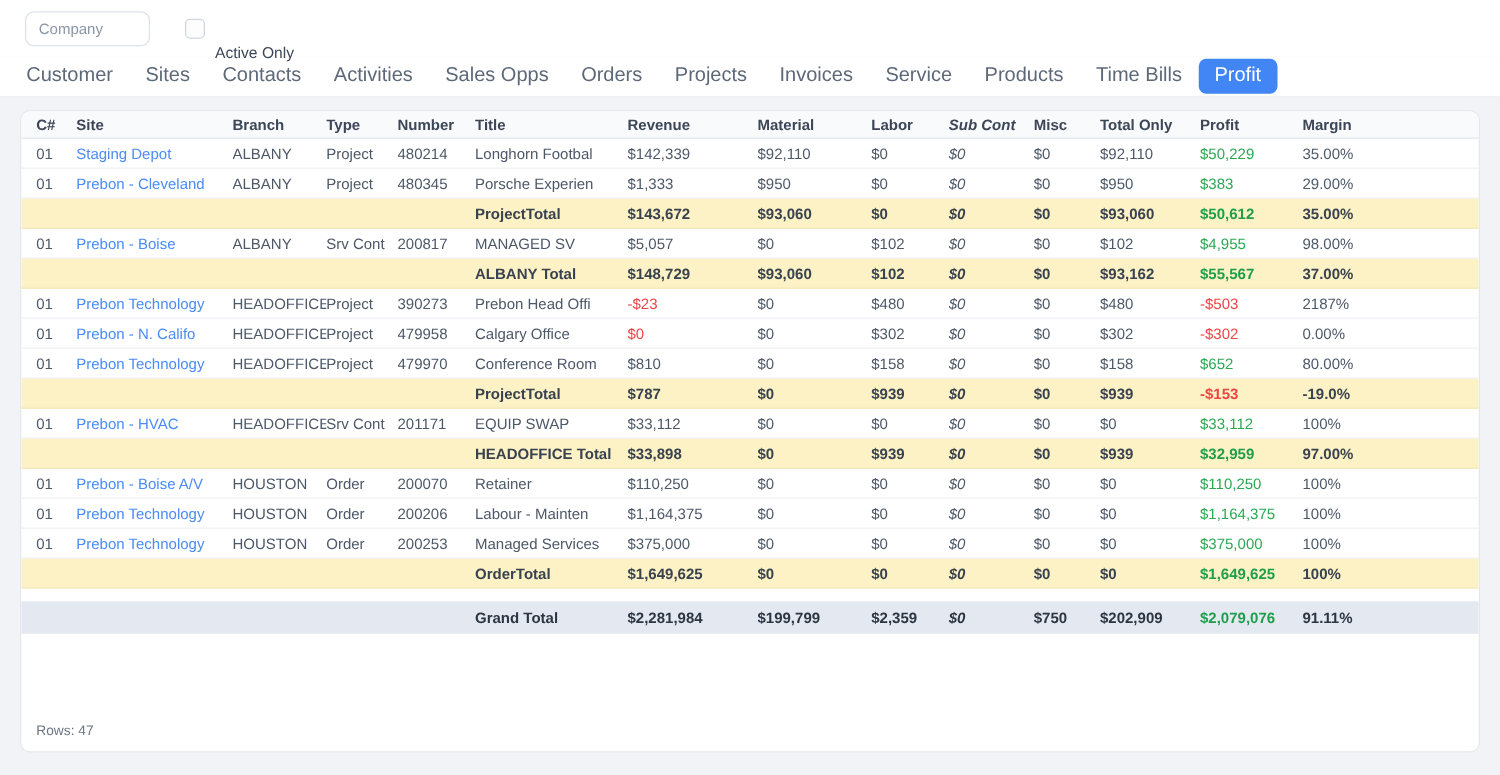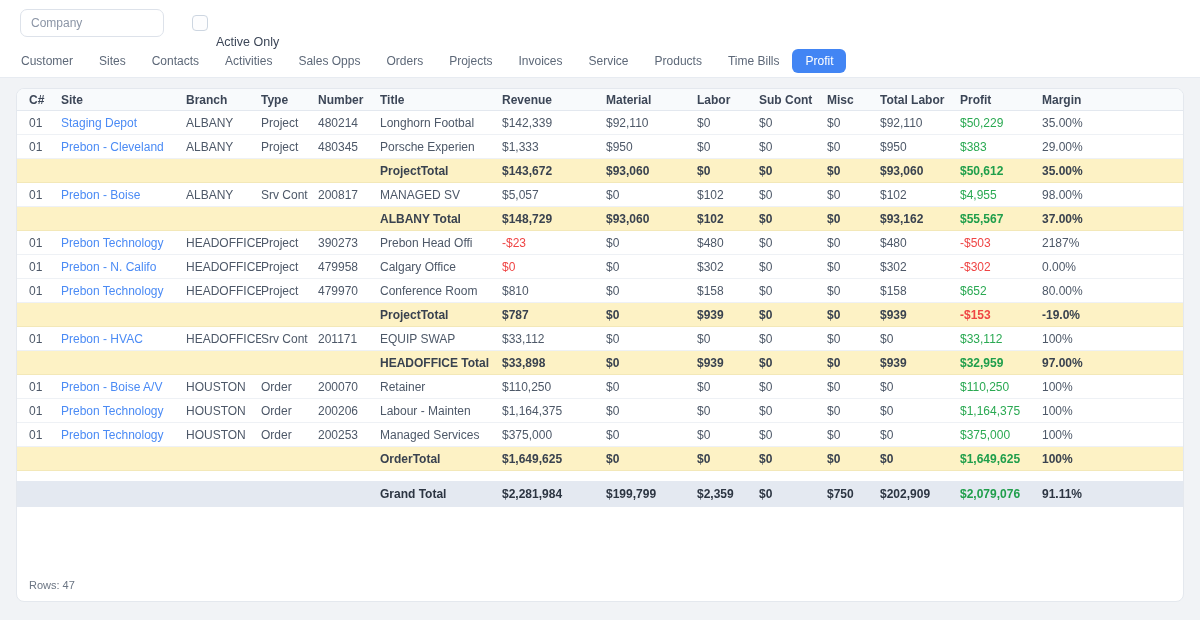--- a/index.html
+++ b/index.html
@@ -12,39 +12,39 @@
   }
 
   
   .top-header {
     height: 45px; background: #ffffff;
     display: flex; align-items: center; gap: 20px;
     padding: 0 20px;
   }
   .page-title { font-size: 17px; font-weight: 700; color: #1c2433; letter-spacing: .2px; }
   .company-input {
-    width: 144px; height: 28px; border: 1px solid #dde2ea; border-radius: 7px;
+    width: 100px; height: 28px; border: 1px solid #dde2ea; border-radius: 7px;
     padding: 0 10px; font-size: 12px; color: #3c4657; outline: none;
     font-family: "Liberation Sans", sans-serif;
   }
   .company-input::placeholder { color: #8b95a6; }
   .checkbox-wrap { display: flex; align-items: center; gap: 8px; margin-left: 8px; }
   .checkbox {
     width: 16px; height: 16px; border: 1px solid #cdd6e1; border-radius: 4px;
     background: #fdfdfe; display: inline-block; cursor: pointer;
   }
   .checkbox-label { font-size: 12.5px; color: #3c4657; margin-top: 39px; }
 
   
   .tab-bar {
     height: 33px; background: #ffffff; border-bottom: 1px solid #e7ebf1;
     display: flex; align-items: center; padding: 0 8px;
   }
   .tab {
-    font-size: 12px; color: #5d6878; padding: 5px 13px; border-radius: 6px;
+    font-size: 16px; color: #5d6878; padding: 5px 13px; border-radius: 6px;
     cursor: pointer; white-space: nowrap;
   }
   .tab.active { background: #4285f4; color: #ffffff; }
 
   
   .body-area { height: 542px; padding: 10px 16px 18px 16px; }
   .card {
     background: #ffffff; border: 1px solid #e4e8ee; border-radius: 8px;
     height: 514px; display: flex; flex-direction: column; overflow: hidden;
     position: relative;
@@ -61,21 +61,21 @@
   .th { font-weight: 700; color: #3c4657; }
   .col0 { width: 32px; }
   .col1 { width: 125px; }
   .col2 { width: 75px; }
   .col3 { width: 57px; }
   .col4 { width: 62px; }
   .col5 { width: 122px; }
   .col6 { width: 104px; }
   .col7 { width: 91px; }
   .col8 { width: 62px; }
-  .col9 { width: 68px; }
+  .col9 { width: 68px; font-style: italic; }
   .col10 { width: 53px; }
   .col11 { width: 80px; }
   .col12 { width: 82px; }
   .col13 { flex: 1 1 auto; }
 
   .cell.link { color: #4b8bf5; cursor: pointer; }
   .cell.green { color: #2aa952; }
   .cell.red { color: #ef4444; }
   .row.subtotal .cell.green, .row.grand .cell.green { color: #1f9e4b; }
 
@@ -118,21 +118,21 @@
           <div class="cell th col1" data-interactable="true">Site</div>
           <div class="cell th col2" data-interactable="true">Branch</div>
           <div class="cell th col3" data-interactable="true">Type</div>
           <div class="cell th col4" data-interactable="true">Number</div>
           <div class="cell th col5" data-interactable="true">Title</div>
           <div class="cell th col6" data-interactable="true">Revenue</div>
           <div class="cell th col7" data-interactable="true">Material</div>
           <div class="cell th col8" data-interactable="true">Labor</div>
           <div class="cell th col9" data-interactable="true">Sub Cont</div>
           <div class="cell th col10" data-interactable="true">Misc</div>
-          <div class="cell th col11" data-interactable="true">Total Labor</div>
+          <div class="cell th col11" data-interactable="true">Total Only</div>
           <div class="cell th col12" data-interactable="true">Profit</div>
           <div class="cell th col13" data-interactable="true">Margin</div>
         </div>
       <div data-interactable="false">
           <div class="row data" data-interactable="true">
             <div class="cell col0" data-interactable="false">01</div>
             <div class="cell col1 link" data-interactable="true">Staging Depot</div>
             <div class="cell col2" data-interactable="false">ALBANY</div>
             <div class="cell col3" data-interactable="false">Project</div>
             <div class="cell col4" data-interactable="false">480214</div>

